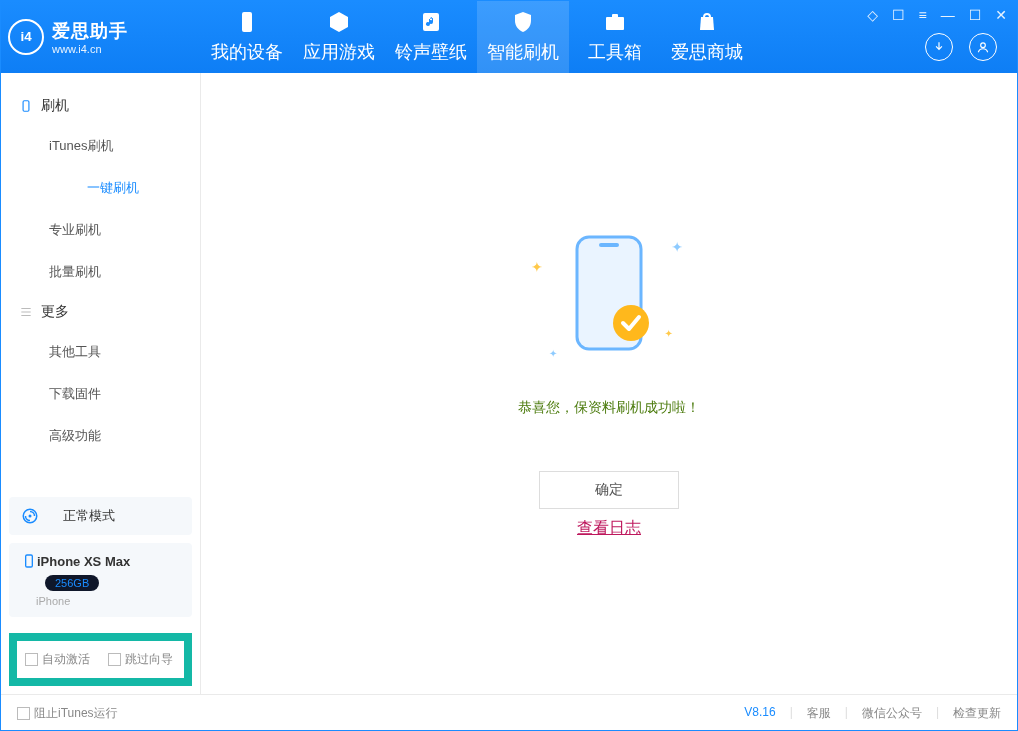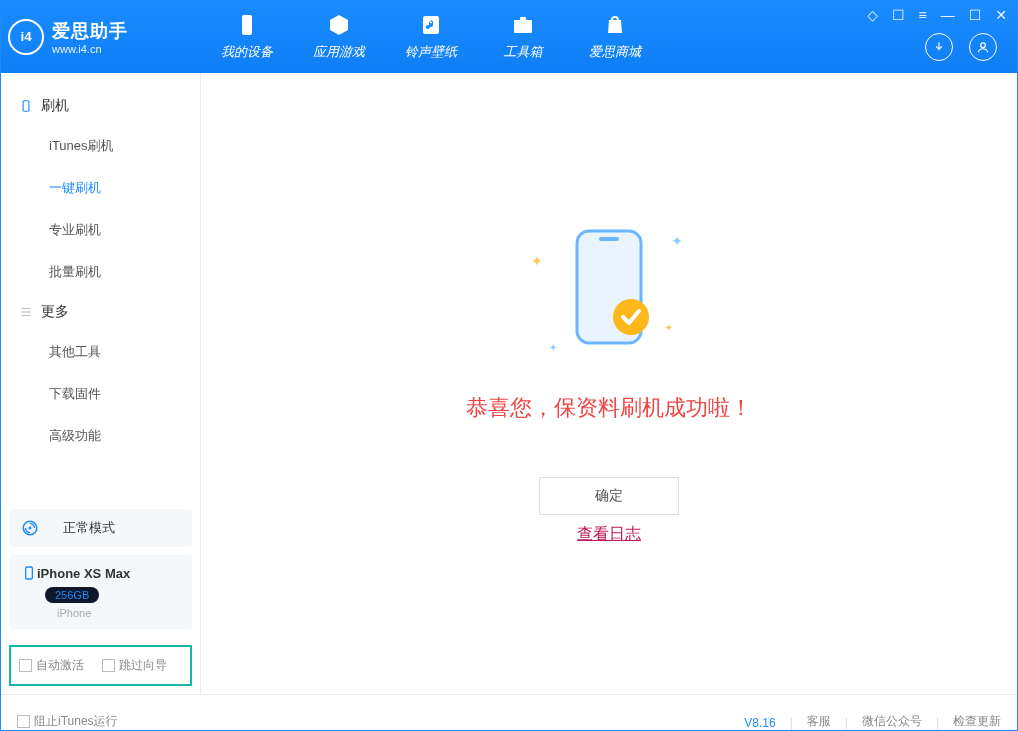--- a/index.html
+++ b/index.html
@@ -6,51 +6,51 @@
 body { background: #fff; }
 .window { width: 1018px; height: 731px; border: 1px solid #1a8cff; display: flex; flex-direction: column; background: #fff; }
 .header { height: 72px; background: linear-gradient(to bottom, #1a8cff, #0e7ef5); display: flex; align-items: center; position: relative; }
 .logo-area { display: flex; align-items: center; padding-left: 7px; width: 200px; }
 .logo-icon { width: 36px; height: 36px; border-radius: 50%; border: 2px solid #fff; display: flex; align-items: center; justify-content: center; }
 .logo-icon svg { fill: #fff; }
 .logo-text { margin-left: 8px; color: #fff; }
 .logo-title { font-size: 18px; font-weight: bold; letter-spacing: 1px; }
 .logo-sub { font-size: 11px; opacity: 0.9; }
 .nav-tabs { display: flex; height: 100%; }
-.nav-tab { width: 92px; height: 100%; display: flex; flex-direction: column; align-items: center; justify-content: center; color: #fff; cursor: pointer; font-size: 13px; gap: 6px; font-style: italic; }
+.nav-tab { width: 92px; height: 100%; display: flex; flex-direction: column; align-items: center; justify-content: center; color: #fff; cursor: pointer; font-size: 18px; gap: 6px; }
 .nav-tab.active { background: rgba(255,255,255,0.15); }
 .nav-tab svg { width: 24px; height: 24px; fill: #fff; }
 .window-controls { position: absolute; right: 10px; top: 6px; display: flex; gap: 14px; align-items: center; }
 .window-controls span { color: #fff; font-size: 14px; cursor: pointer; opacity: 0.9; }
 .header-right { position: absolute; right: 20px; bottom: 12px; display: flex; gap: 16px; }
 .header-right-btn { width: 28px; height: 28px; border: 1.5px solid #fff; border-radius: 50%; display: flex; align-items: center; justify-content: center; cursor: pointer; }
 .header-right-btn svg { width: 14px; height: 14px; fill: none; stroke: #fff; stroke-width: 2; }
 .body-area { flex: 1; display: flex; min-height: 0; }
 .sidebar { width: 200px; border-right: 1px solid #eaeaea; display: flex; flex-direction: column; background: #fff; }
 .sidebar-scroll { flex: 1; overflow: auto; padding-top: 14px; }
 .side-group-header { display: flex; align-items: center; padding: 10px 18px; font-size: 14px; color: #333; gap: 8px; }
 .side-group-header svg { width: 14px; height: 14px; }
 .side-item { padding: 12px 18px 12px 48px; font-size: 13px; color: #555; cursor: pointer; }
-.side-item.active { color: #1a8cff; }
+.side-item.active { color: #1a8cff; margin-left: 38px; }
 .device-block { margin: 8px; padding: 10px 12px; background: #f5f8fb; border-radius: 4px; display: flex; align-items: center; gap: 24px; font-size: 13px; color: #333; }
 .device-block .mode-icon { width: 18px; height: 18px; }
 .device-card { margin: 0 8px 8px 8px; padding: 10px 12px; background: #f5f8fb; border-radius: 4px; }
 .device-card-top { display: flex; align-items: center; font-size: 13px; font-weight: bold; color: #333; }
 .device-badge { display: inline-block; background: #0f172a; color: #1a8cff; font-size: 11px; padding: 2px 10px; border-radius: 10px; margin-top: 6px; margin-left: 24px; font-weight: normal; }
-.device-sub { font-size: 11px; color: #aaa; margin-left: 36px; margin-top: 4px; }
-.checkbox-row { margin: 8px; padding: 10px 8px; border: 2px solid #14b8a6; display: flex; gap: 18px; align-items: center; }
+.device-sub { font-size: 11px; color: #aaa; margin-left: 15px; margin-top: 4px; }
+.checkbox-row { margin: 8px; padding: 10px 8px; border: 8px solid #14b8a6; display: flex; gap: 18px; align-items: center; }
 .chk { display: flex; align-items: center; gap: 4px; font-size: 12px; color: #888; cursor: pointer; }
 .chk-box { width: 13px; height: 13px; border: 1px solid #bbb; background: #fff; }
 .main { flex: 1; display: flex; flex-direction: column; align-items: center; justify-content: center; position: relative; }
 .success-illust { position: relative; width: 140px; height: 140px; margin-bottom: 30px; }
 .phone-svg { position: absolute; left: 50%; top: 50%; transform: translate(-50%, -55%); }
-.success-title { font-size: 22px; color: #ef4444; margin-bottom: 30px; }
+.success-title { font-size: 14px; color: #4d7c0f; margin-bottom: 30px; }
 .confirm-btn { width: 140px; height: 38px; border: 1px solid #ddd; background: #fff; font-size: 14px; color: #555; cursor: pointer; margin-top: 24px; }
 .log-link { margin-top: 9px; font-size: 16px; color: #be185d; text-decoration: underline; cursor: pointer; }
-.footer { height: 36px; border-top: 1px solid #eaeaea; display: flex; align-items: flex-end; padding: 0 16px; font-size: 12px; color: #888; }
+.footer { height: 36px; border-top: 1px solid #eaeaea; display: flex; align-items: flex-start; padding: 10px 16px; font-size: 12px; color: #888; }
 .footer .chk { margin-right: auto; }
 .footer-sep { color: #ddd; margin: 0 14px; }
 .footer-link { cursor: pointer; }
 .version { color: #1a8cff; }
 .sparkle { position: absolute; font-size: 14px; color: #ffc94a; }
 </style>
 </head>
 <body>
 
 <div class="window">
@@ -80,20 +80,26 @@
             <path d="M12 2l9 5v10l-9 5-9-5V7z" fill="#fff"></path>
           </svg>
         <span>应用游戏</span>
       </div>
       <div class="nav-tab">
         <svg viewBox="0 0 24 24">
             <rect x="4" y="3" width="16" height="18" rx="2" fill="#fff"></rect>
             <path d="M11 8v6a2 2 0 11-1-1.7V9l4-1v4a2 2 0 11-1-1.7V7z" fill="#1a8cff"></path>
           </svg>
         <span>铃声壁纸</span>
+      </div>
+      <div class="nav-tab active">
+        <svg viewBox="0 0 24 24">
+            <path d="M12 2l8 3v6c0 5-3.5 9-8 11-4.5-2-8-6-8-11V5z" fill="#fff"></path>
+          </svg>
+        <span>智能刷机</span>
       </div>
       <div class="nav-tab">
         <svg viewBox="0 0 24 24">
             <rect x="3" y="7" width="18" height="13" rx="1" fill="#fff"></rect>
             <rect x="9" y="4" width="6" height="4" rx="1" fill="#fff"></rect>
           </svg>
         <span>工具箱</span>
       </div>
       <div class="nav-tab">
         <svg viewBox="0 0 24 24">

